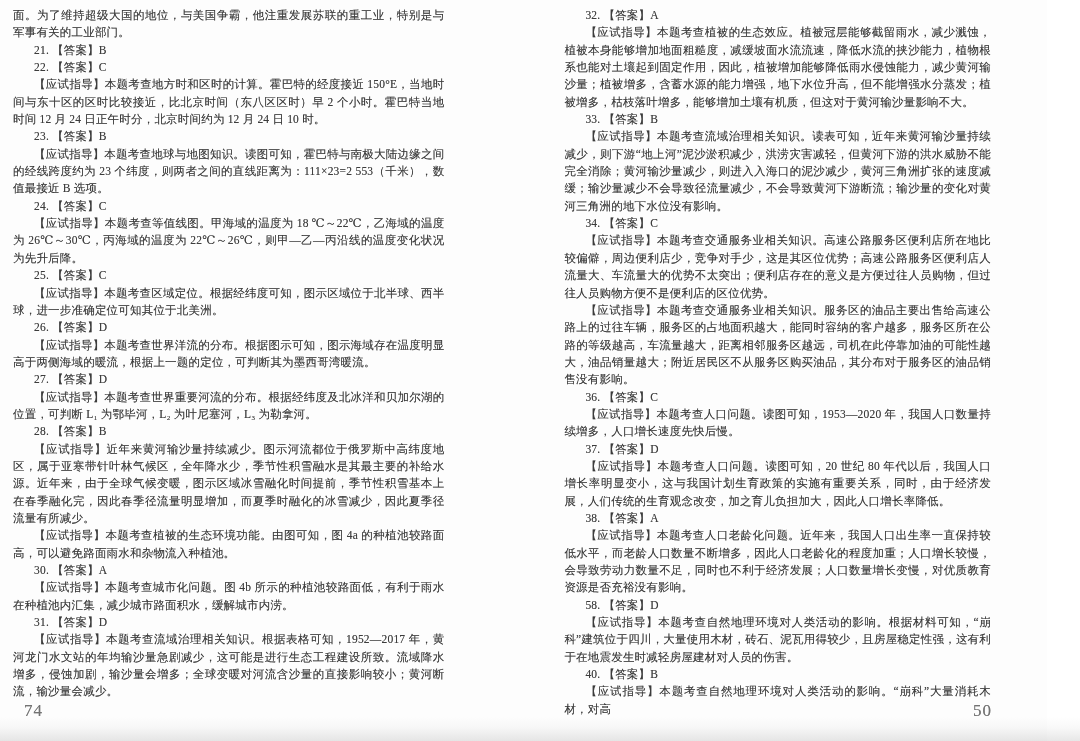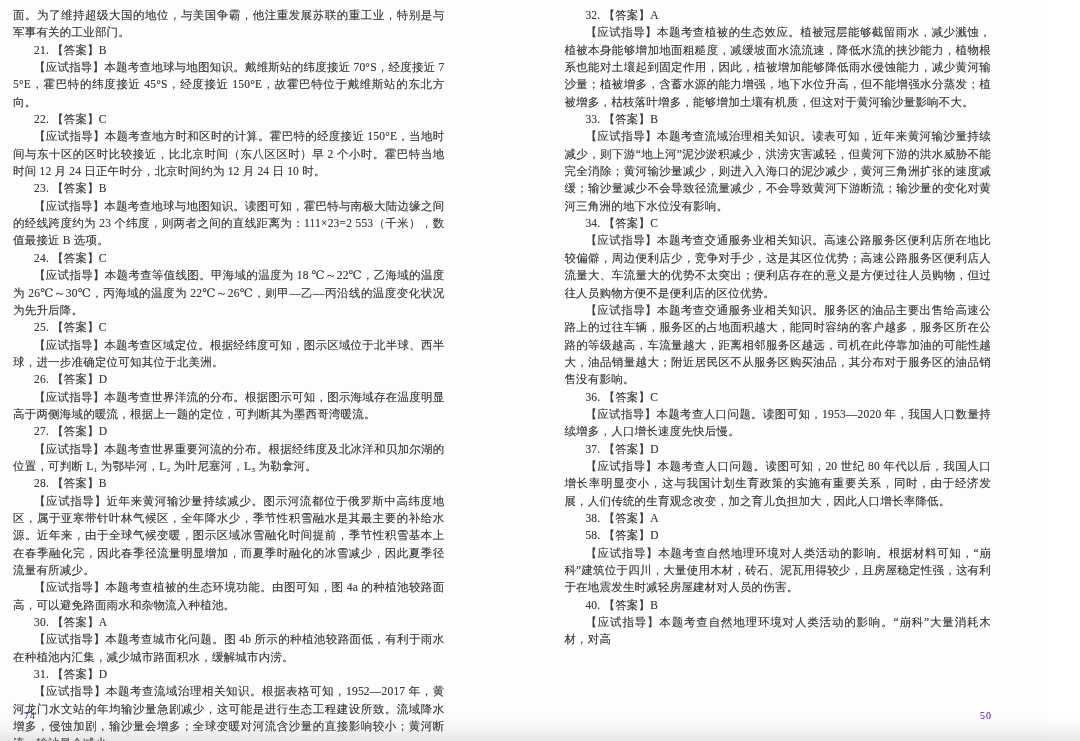--- a/index.html
+++ b/index.html
@@ -39,23 +39,23 @@
     letter-spacing: 0.2px;
     word-break: break-all;
     text-shadow: 0 0 0.5px rgba(70,70,70,0.55);
   }
   p.block.answer,
   p.block.guidance { text-indent: 21px; }
   p.block.continuation { text-indent: 0; }
   .page-number {
     position: absolute;
     bottom: 20px;
-    font-size: 10px;
+    font-size: 17px;
     letter-spacing: 1px;
-    color: #6d28d9;
+    color: #737373;
     text-shadow: 0 0 0.5px rgba(70,70,70,0.5);
   }
   .page.left  .page-number { left: 24px; }
   .page.right .page-number { right: 55px; }
   .bottom-shadow {
     position: absolute;
     left: 0;
     bottom: 0;
     width: 1080px;
     height: 24px;
@@ -67,21 +67,20 @@
   }
 </style>
 </head>
 <body>
 
 <div class="spread">
   <section class="page left">
     <div class="page-body">
         <p class="block continuation">面。为了维持超级大国的地位，与美国争霸，他注重发展苏联的重工业，特别是与军事有关的工业部门。</p>
         <p class="block answer">21. 【答案】B</p>
-        <p class="block guidance">【应试指导】本题考查地球与地图知识。戴维斯站的纬度接近 70°S，经度接近 75°E，霍巴特的纬度接近 45°S，经度接近 150°E，故霍巴特位于戴维斯站的东北方向。</p>
         <p class="block answer">22. 【答案】C</p>
         <p class="block guidance">【应试指导】本题考查地方时和区时的计算。霍巴特的经度接近 150°E，当地时间与东十区的区时比较接近，比北京时间（东八区区时）早 2 个小时。霍巴特当地时间 12 月 24 日正午时分，北京时间约为 12 月 24 日 10 时。</p>
         <p class="block answer">23. 【答案】B</p>
         <p class="block guidance">【应试指导】本题考查地球与地图知识。读图可知，霍巴特与南极大陆边缘之间的经线跨度约为 23 个纬度，则两者之间的直线距离为：111×23=2 553（千米），数值最接近 B 选项。</p>
         <p class="block answer">24. 【答案】C</p>
         <p class="block guidance">【应试指导】本题考查等值线图。甲海域的温度为 18 ℃～22℃，乙海域的温度为 26℃～30℃，丙海域的温度为 22℃～26℃，则甲—乙—丙沿线的温度变化状况为先升后降。</p>
         <p class="block answer">25. 【答案】C</p>
         <p class="block guidance">【应试指导】本题考查区域定位。根据经纬度可知，图示区域位于北半球、西半球，进一步准确定位可知其位于北美洲。</p>
         <p class="block answer">26. 【答案】D</p>
         <p class="block guidance">【应试指导】本题考查世界洋流的分布。根据图示可知，图示海域存在温度明显高于两侧海域的暖流，根据上一题的定位，可判断其为墨西哥湾暖流。</p>
@@ -104,20 +103,21 @@
         <p class="block answer">33. 【答案】B</p>
         <p class="block guidance">【应试指导】本题考查流域治理相关知识。读表可知，近年来黄河输沙量持续减少，则下游“地上河”泥沙淤积减少，洪涝灾害减轻，但黄河下游的洪水威胁不能完全消除；黄河输沙量减少，则进入入海口的泥沙减少，黄河三角洲扩张的速度减缓；输沙量减少不会导致径流量减少，不会导致黄河下游断流；输沙量的变化对黄河三角洲的地下水位没有影响。</p>
         <p class="block answer">34. 【答案】C</p>
         <p class="block guidance">【应试指导】本题考查交通服务业相关知识。高速公路服务区便利店所在地比较偏僻，周边便利店少，竞争对手少，这是其区位优势；高速公路服务区便利店人流量大、车流量大的优势不太突出；便利店存在的意义是方便过往人员购物，但过往人员购物方便不是便利店的区位优势。</p>
         <p class="block guidance">【应试指导】本题考查交通服务业相关知识。服务区的油品主要出售给高速公路上的过往车辆，服务区的占地面积越大，能同时容纳的客户越多，服务区所在公路的等级越高，车流量越大，距离相邻服务区越远，司机在此停靠加油的可能性越大，油品销量越大；附近居民区不从服务区购买油品，其分布对于服务区的油品销售没有影响。</p>
         <p class="block answer">36. 【答案】C</p>
         <p class="block guidance">【应试指导】本题考查人口问题。读图可知，1953—2020 年，我国人口数量持续增多，人口增长速度先快后慢。</p>
         <p class="block answer">37. 【答案】D</p>
         <p class="block guidance">【应试指导】本题考查人口问题。读图可知，20 世纪 80 年代以后，我国人口增长率明显变小，这与我国计划生育政策的实施有重要关系，同时，由于经济发展，人们传统的生育观念改变，加之育儿负担加大，因此人口增长率降低。</p>
         <p class="block answer">38. 【答案】A</p>
+        <p class="block guidance">【应试指导】本题考查人口老龄化问题。近年来，我国人口出生率一直保持较低水平，而老龄人口数量不断增多，因此人口老龄化的程度加重；人口增长较慢，会导致劳动力数量不足，同时也不利于经济发展；人口数量增长变慢，对优质教育资源是否充裕没有影响。</p>
         <p class="block answer">58. 【答案】D</p>
         <p class="block guidance">【应试指导】本题考查自然地理环境对人类活动的影响。根据材料可知，“崩科”建筑位于四川，大量使用木材，砖石、泥瓦用得较少，且房屋稳定性强，这有利于在地震发生时减轻房屋建材对人员的伤害。</p>
         <p class="block answer">40. 【答案】B</p>
         <p class="block guidance">【应试指导】本题考查自然地理环境对人类活动的影响。“崩科”大量消耗木材，对高</p>
       </div>
     <div class="page-number">50</div>
   </section>
 </div>
 <div class="bottom-shadow"></div>
 

